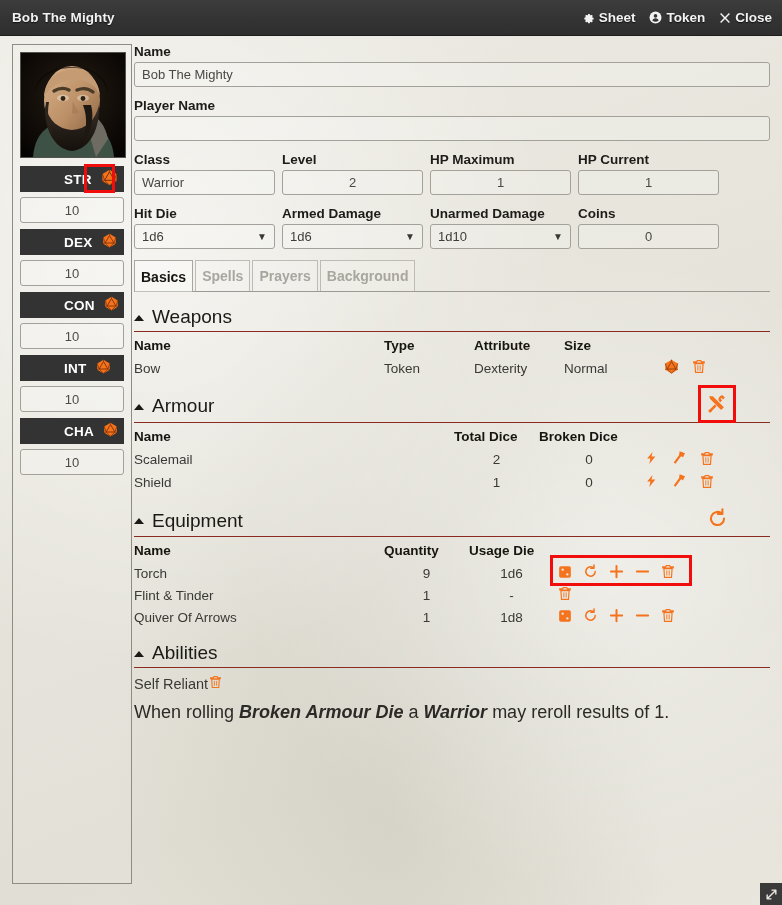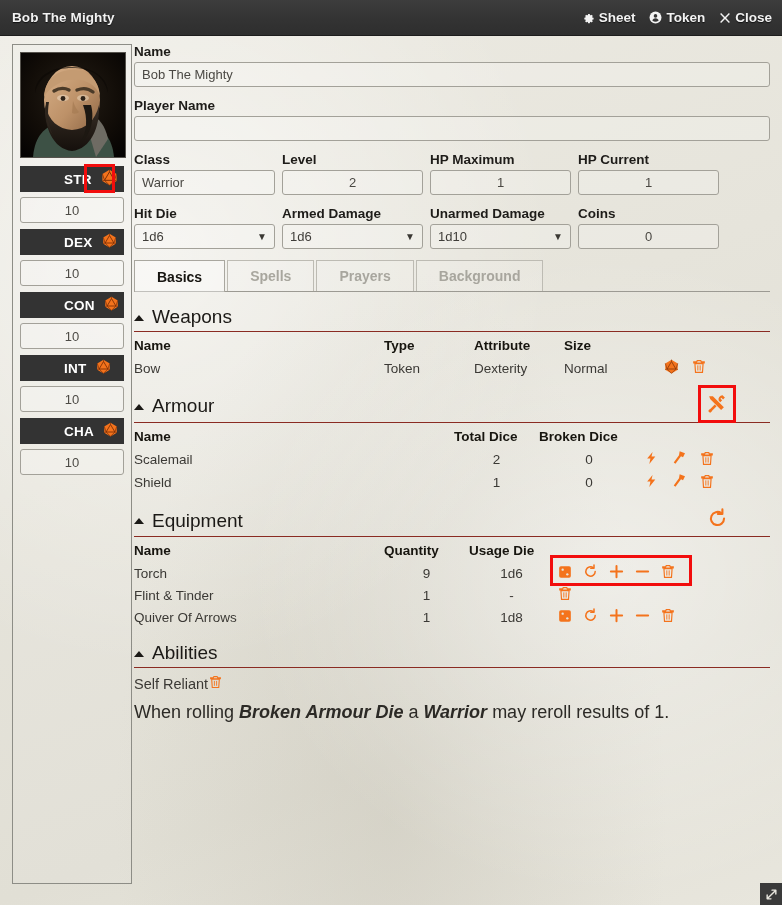--- a/index.html
+++ b/index.html
@@ -185,21 +185,21 @@
   .tabs {
     display: flex;
     align-items: flex-end;
     border-bottom: 1px solid #9c9a93;
     margin-top: 9px;
     margin-bottom: 14px;
     height: 32px;
   }
   .tab {
     height: 31px;
-    padding: 0 22px;
+    padding: 0 6px;
     display: flex;
     align-items: center;
     font-size: 14px;
     font-weight: bold;
     color: #a8a69e;
     border: 1px solid #bdbbb3;
     border-bottom: none;
     background: rgba(255,255,255,.10);
     margin-right: 2px;
     position: relative;

